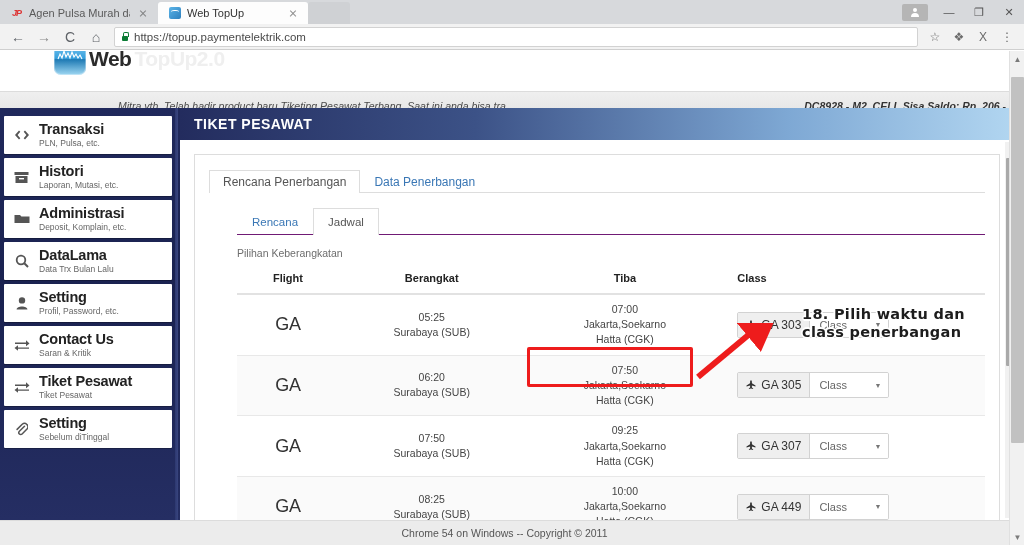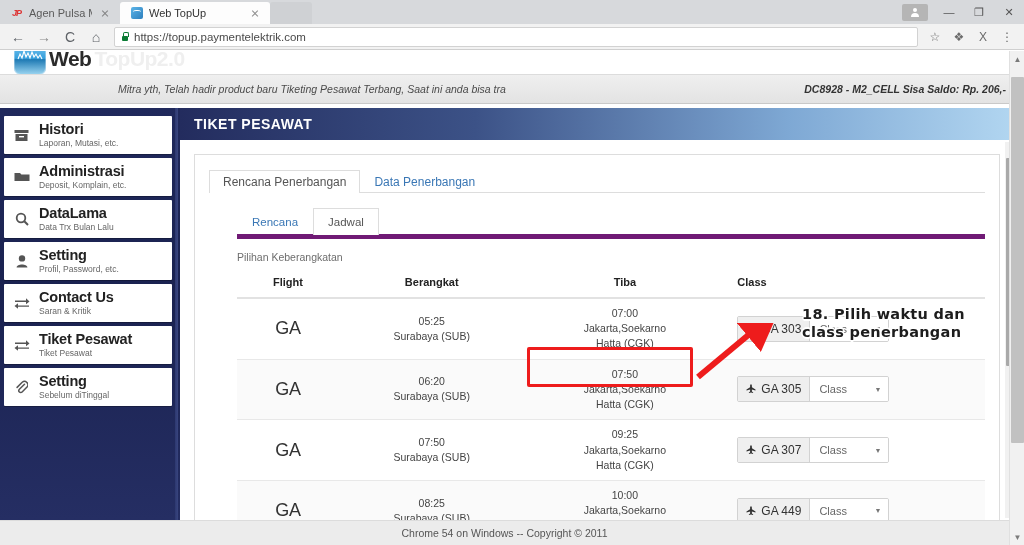--- a/index.html
+++ b/index.html
@@ -18,21 +18,21 @@
     display: flex; align-items: flex-end;
     position: relative;
   }
   .tab {
     height: 22px; display: flex; align-items: center;
     padding: 0 8px 0 10px; gap: 6px;
     font-size: 11px; color: #5a5a5a;
     border-top-left-radius: 3px; border-top-right-radius: 3px;
     position: relative;
   }
-  .tab.inactive { background: #d7d9dc; width: 120px; }
+  .tab.inactive { background: #d7d9dc; width: 158px; }
   .tab.active { background: #fdfdfd; width: 150px; color: #333; }
   .tab.ghost { background: #cfd1d4; width: 42px; }
   .tab-fav {
     width: 13px; height: 13px; flex: 0 0 13px;
     display: flex; align-items: center; justify-content: center;
     font-size: 8px; font-weight: bold;
   }
   .fav-jp { color: #d33; font-style: italic; font-size:9px; letter-spacing:-1px;}
   .fav-web {
     background: linear-gradient(135deg,#5bb4e8 0%, #2d7fbd 100%);
@@ -111,21 +111,21 @@
   .urltext { font-size: 11.5px; color: #4a4a4a; }
   .omni-icon{ width:22px;height:22px;display:flex;align-items:center;justify-content:center;color:#6b6b6b;font-size:12px;}
 
   
   .page {
     position: absolute; left:0; top:51px; width:1024px; height:494px;
     background:#fff; overflow:hidden;
   }
 
   .logo-strip{
-    height: 23px; background:#ffffff; position:relative;
+    height: 40px; background:#ffffff; position:relative;margin-left:40px;
   }
   .logo-wrap{ position:absolute; left:14px; top:-8px; display:flex;align-items:center;gap:3px;}
   .logo-sq{
     width:32px;height:32px;border-radius:7px;
     background:linear-gradient(180deg,#7ec6ef 0%, #35a0dd 48%, #1f7ab4 52%, #9fd8f3 100%);
     position:relative; overflow:hidden;
     box-shadow: inset 0 0 0 1px rgba(255,255,255,.35);
   }
   .logo-sq svg{position:absolute;left:3px;top:6px;}
   .logo-web{ font-size:21px;font-weight:bold;color:#2b2b2b; letter-spacing:-0.5px;}
@@ -197,21 +197,21 @@
   }
 
   .tabs-outer{ display:flex; align-items:flex-end; border-bottom:1px solid #ddd; margin-right:14px;}
   .otab{
     font-size:12px; padding:4px 13px; border:1px solid transparent;
     border-bottom:none; position:relative; top:1px; cursor:pointer;
   }
   .otab.active{ background:#fff; border-color:#ddd; color:#555;}
   .otab.idle{ color:#3a77b5; }
 
-  .tabs-inner{ display:flex; align-items:flex-end; border-bottom:5px solid #701a75; margin: 14px 14px 0 28px;}
+  .tabs-inner{ display:flex; align-items:flex-end; border-bottom:1px solid #701a75; margin: 14px 14px 0 28px;}
   .itab{
     font-size:11.5px; padding:7px 14px; border:1px solid transparent;
     border-bottom:none; position:relative; top:1px; cursor:pointer;
   }
   .itab.active{ background:#fff; border-color:#ddd; color:#555;}
   .itab.idle{ color:#3a77b5;}
 
   .tablewrap{ margin: 12px 14px 0 28px; position:relative;}
   .sublabel{ font-size:10.5px; color:#6d6d6d; margin-bottom:8px;}
 
@@ -353,20 +353,31 @@
 
     <div class="marquee">
       <span class="marquee-text">Mitra yth, Telah hadir product baru Tiketing Pesawat Terbang, Saat ini anda bisa tra</span>
       <span class="marquee-right">DC8928 - M2_CELL Sisa Saldo: Rp. 206,-</span>
     </div>
 
     <div class="body-area">
 
       <div class="sidebar">
 
+        <div class="menu-item">
+          <span class="mi-icon">
+            <svg width="16" height="12" viewBox="0 0 16 12">
+                <path d="M5 1.5 L1 6 L5 10.5 L6.3 9.2 L3.6 6 L6.3 2.8 Z M11 1.5 L15 6 L11 10.5 L9.7 9.2 L12.4 6 L9.7 2.8 Z" fill="#555"></path>
+              </svg>
+          </span>
+          <span class="mi-text">
+            <span class="mi-title">Transaksi</span>
+            <span class="mi-sub">PLN, Pulsa, etc.</span>
+          </span>
+        </div>
 
         <div class="menu-item">
           <span class="mi-icon">
             <svg width="15" height="13" viewBox="0 0 15 13">
                 <rect x="0.5" y="1" width="14" height="3" fill="#555"></rect>
                 <rect x="1.5" y="5" width="12" height="7" fill="#555"></rect>
                 <rect x="5" y="7" width="5" height="1.4" fill="#fff"></rect>
               </svg>
           </span>
           <span class="mi-text">

